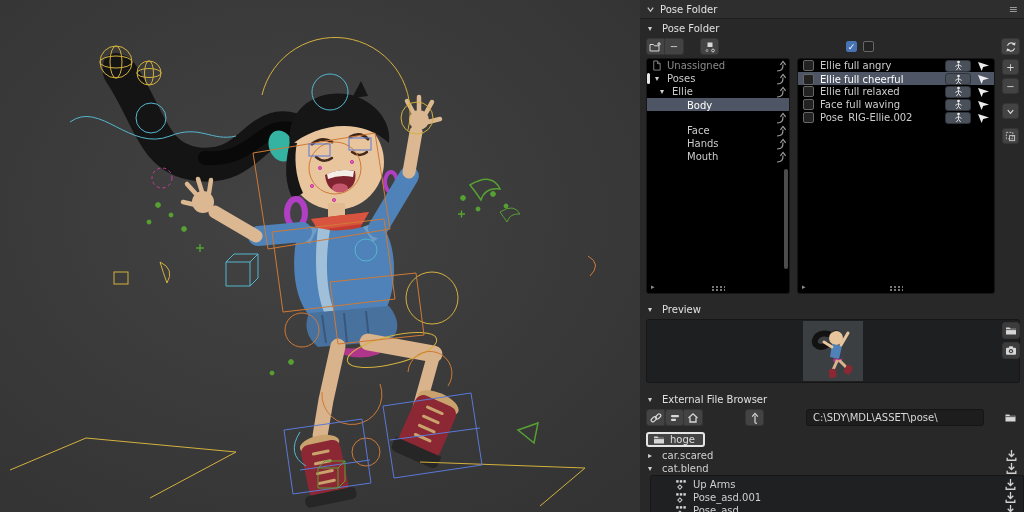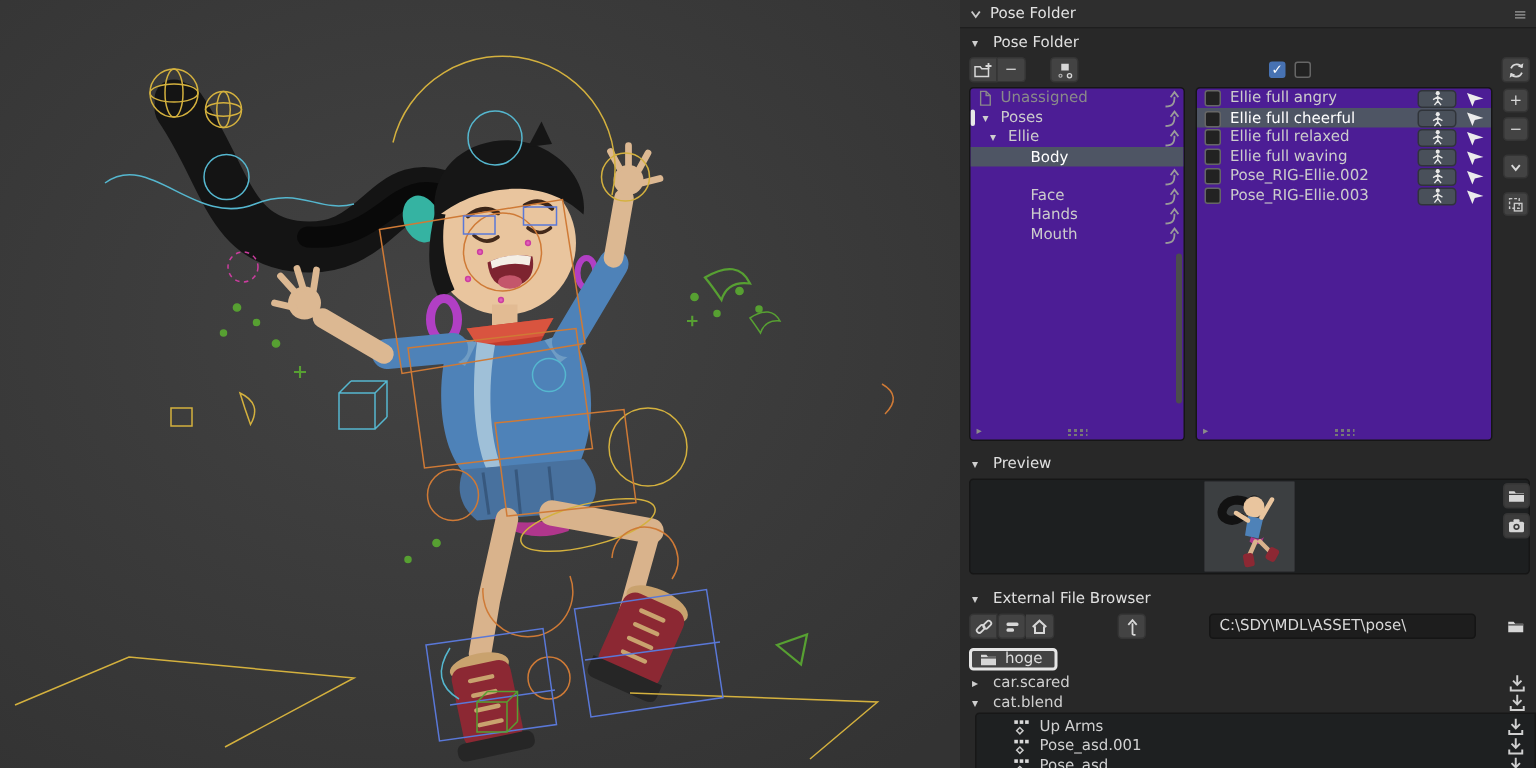--- a/index.html
+++ b/index.html
@@ -27,21 +27,21 @@
   .btngroup { display:flex; }
   .btngroup .btn:first-child { border-radius:3px 0 0 3px; }
   .btngroup .btn:last-child { border-radius:0 3px 3px 0; border-left:none; }
   .spacer { flex:1; }
 
   .checkbox { width:11px; height:11px; border-radius:2px; border:1px solid #666; background:#222; margin:0 2px;
               display:flex; align-items:center; justify-content:center; font-size:9px; color:#fff; cursor:pointer; }
   .checkbox.on { background:#4772b3; border-color:#4772b3; }
 
   .listzone { display:flex; padding:0 2px 0 6px; gap:7px; height:236px; }
-  .list { background:#4c1d95; border:1px solid #161616; border-radius:3px; position:relative; overflow:hidden; }
+  .list { background:#000000; border:1px solid #161616; border-radius:3px; position:relative; overflow:hidden; }
   .list.folders { width:144px; }
   .list.poses { flex:1; }
   .lrow { height:13px; display:flex; align-items:center; font-size:10px; color:#cccccc; position:relative; padding-right:3px; }
   .lrow.sel { background:#4e5564; color:#fff;align-items:flex-end; }
   .lrow .lbl { white-space:nowrap; overflow:hidden; }
   .lrow .uparrow { margin-left:auto; flex:none; }
   .activebar { position:absolute; left:0; top:1px; bottom:1px; width:3px; background:#e8e8e8; border-radius:2px; }
   .grip { position:absolute; bottom:2px; left:50%; transform:translateX(-50%); width:14px; height:6px; cursor:ns-resize;
           background:radial-gradient(circle 1px at 2px 2px,#777 99%,transparent), radial-gradient(circle 1px at 6px 2px,#777 99%,transparent),
                      radial-gradient(circle 1px at 10px 2px,#777 99%,transparent), radial-gradient(circle 1px at 14px 2px,#777 99%,transparent),
@@ -385,47 +385,34 @@
                   <circle cx="6" cy="2.3" r="1.5" fill="#e8e8e8"></circle>
                   <path d="M6,4 V8 M6,5 L2.6,7 M6,5 L9.4,7 M6,8 L3.6,11 M6,8 L8.4,11" stroke="#e8e8e8" fill="none"></path>
                 </svg>
               </div>
             <svg class="flag ic" width="13" height="12" viewBox="0 0 13 12">
                 <polygon points="1,2 12,5.6 6.2,7 4.6,11" fill="#ececec"></polygon>
               </svg>
           </div>
           <div class="lrow">
             <div class="checkbox cbcell"></div>
-            <span class="lbl">Ellie full waving</span>
+            <span class="lbl">Face full waving</span>
             <div class="armbtn">
                 <svg class="ic" width="11" height="11" viewBox="0 0 12 12">
                   <circle cx="6" cy="2.3" r="1.5" fill="#e8e8e8"></circle>
                   <path d="M6,4 V8 M6,5 L2.6,7 M6,5 L9.4,7 M6,8 L3.6,11 M6,8 L8.4,11" stroke="#e8e8e8" fill="none"></path>
                 </svg>
               </div>
             <svg class="flag ic" width="13" height="12" viewBox="0 0 13 12">
                 <polygon points="1,2 12,5.6 6.2,7 4.6,11" fill="#ececec"></polygon>
               </svg>
           </div>
           <div class="lrow">
             <div class="checkbox cbcell"></div>
             <span class="lbl">Pose_RIG-Ellie.002</span>
-            <div class="armbtn">
-                <svg class="ic" width="11" height="11" viewBox="0 0 12 12">
-                  <circle cx="6" cy="2.3" r="1.5" fill="#e8e8e8"></circle>
-                  <path d="M6,4 V8 M6,5 L2.6,7 M6,5 L9.4,7 M6,8 L3.6,11 M6,8 L8.4,11" stroke="#e8e8e8" fill="none"></path>
-                </svg>
-              </div>
-            <svg class="flag ic" width="13" height="12" viewBox="0 0 13 12">
-                <polygon points="1,2 12,5.6 6.2,7 4.6,11" fill="#ececec"></polygon>
-              </svg>
-          </div>
-          <div class="lrow">
-            <div class="checkbox cbcell"></div>
-            <span class="lbl">Pose_RIG-Ellie.003</span>
             <div class="armbtn">
                 <svg class="ic" width="11" height="11" viewBox="0 0 12 12">
                   <circle cx="6" cy="2.3" r="1.5" fill="#e8e8e8"></circle>
                   <path d="M6,4 V8 M6,5 L2.6,7 M6,5 L9.4,7 M6,8 L3.6,11 M6,8 L8.4,11" stroke="#e8e8e8" fill="none"></path>
                 </svg>
               </div>
             <svg class="flag ic" width="13" height="12" viewBox="0 0 13 12">
                 <polygon points="1,2 12,5.6 6.2,7 4.6,11" fill="#ececec"></polygon>
               </svg>
           </div>

